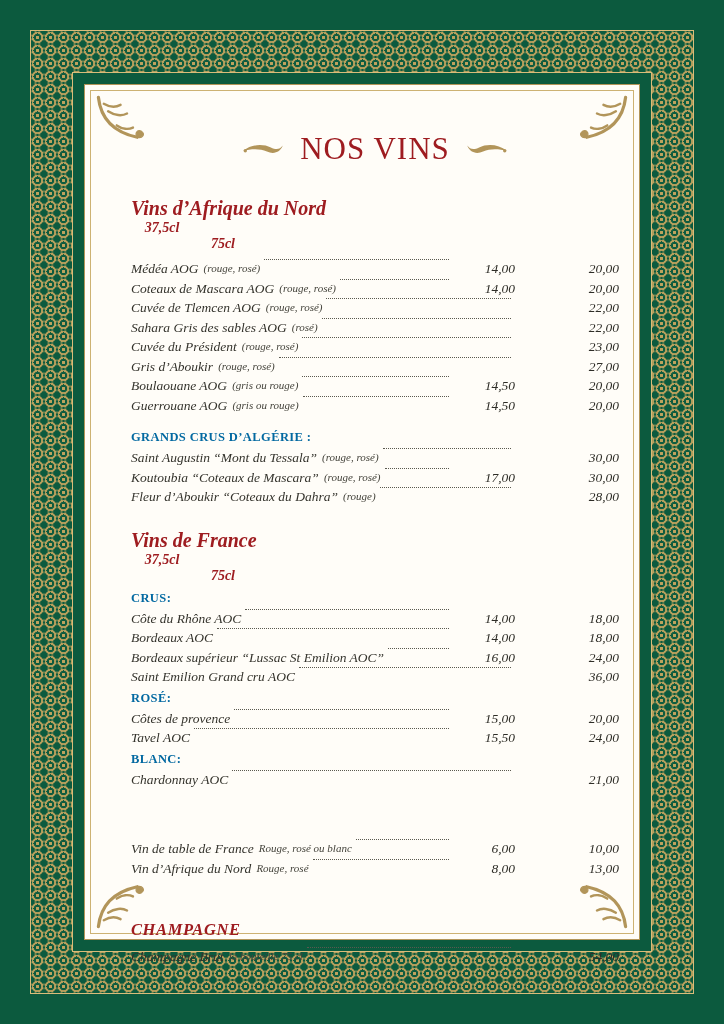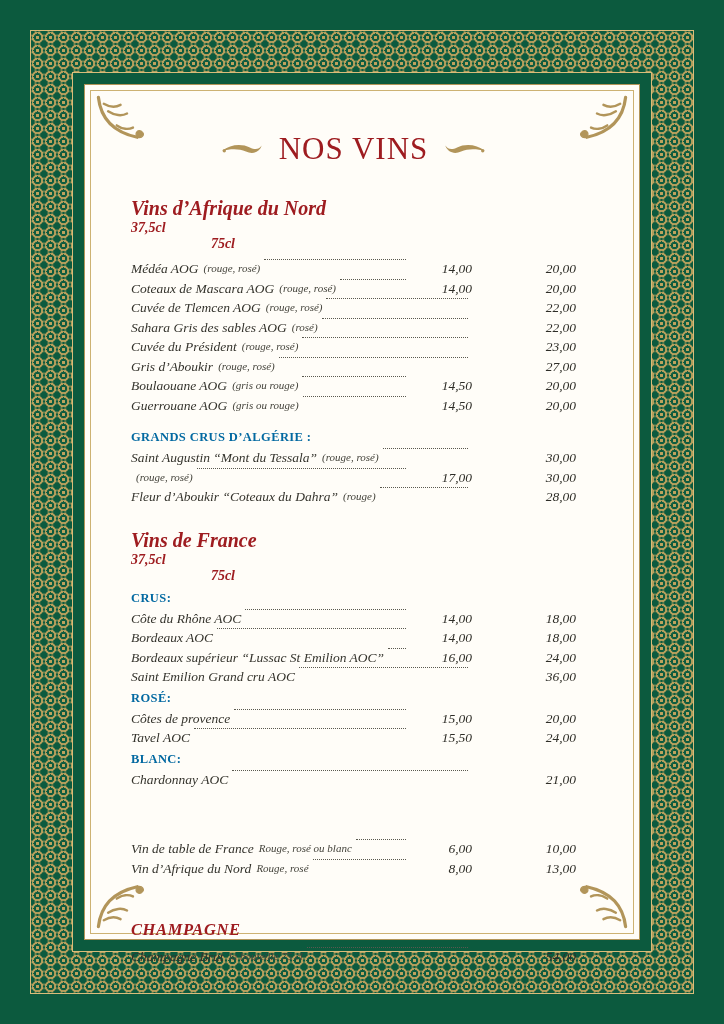--- a/index.html
+++ b/index.html
@@ -22,32 +22,32 @@
 
   .panel{position:absolute; inset:84px; background:#fffdf8; border:1px solid #b2955a;}
   .panel::before{content:""; position:absolute; inset:5px; border:1px solid #cdb273; pointer-events:none;}
 
   .fl{position:absolute; width:54px; height:54px; color:#b2955a;}
   .fl-tl{top:8px;left:8px;transform:scaleY(-1);}
   .fl-tr{top:8px;right:8px;transform:scale(-1,-1);}
   .fl-bl{bottom:8px;left:8px;}
   .fl-br{bottom:8px;right:8px;transform:scaleX(-1);}
 
-  .content{position:relative; padding:46px 63px 0 46px; box-sizing:border-box; height:100%;}
+  .content{position:relative; padding:46px 20px 0 46px; box-sizing:border-box; height:100%;}
 
   .title-row{display:flex; align-items:center; justify-content:center; gap:16px; margin:0 0 30px 0;}
   .title{margin:0; font-size:31px; font-weight:400; letter-spacing:1px; color:#9e1c20;}
   .orn{width:42px; height:17px; color:#b2955a;}
   .orn.flip{transform:scaleX(-1);}
 
   .sec{margin-top:30px;}
   .sec-head{display:flex; align-items:baseline; margin-bottom:7px; color:#9e1c20;flex-direction:column;}
   .sh{flex:1; font-style:italic; font-weight:700; font-size:20px;}
   .sec.caps .sh{font-size:16.5px; letter-spacing:0.6px;}
-  .c1{width:62px; text-align:left; font-style:italic; font-weight:700; font-size:14px;}
+  .c1{width:62px; text-align:center; font-style:italic; font-weight:700; font-size:14px;}
   .c2{width:104px; text-align:right; font-style:italic; font-weight:700; font-size:14px;}
 
   .grp-label{color:#0369a1; font-weight:700; font-size:12.5px; letter-spacing:0.4px; margin:15px 0 3px 0;}
   .grp-label:empty{display:none; margin:0;}
 
   .row{display:flex; align-items:flex-start; font-size:13.5px; line-height:19.5px; color:#34332c;}
   .nm{font-style:italic;}
   .nt{font-style:italic; font-size:11px; margin-left:5px; color:#44433b;}
   .nt:empty{margin-left:0;}
   .dots{flex:1; border-bottom:1px dotted #5a594f; margin:0 4px 0 4px; min-width:12px;}
@@ -180,20 +180,21 @@
         <div class="grp-label">GRANDS CRUS D’ALGÉRIE :</div>
 
         <div class="row nop1">
           <span class="nm">Saint Augustin “Mont du Tessala”</span>
             <span class="nt">(rouge, rosé)</span>
           <span class="dots"></span>
           <span class="p1"></span>
           <span class="p2">30,00</span>
         </div>
         <div class="row">
+          <span class="nm">Koutoubia “Coteaux de Mascara”</span>
             <span class="nt">(rouge, rosé)</span>
           <span class="dots"></span>
           <span class="p1">17,00</span>
           <span class="p2">30,00</span>
         </div>
         <div class="row nop1">
           <span class="nm">Fleur d’Aboukir “Coteaux du Dahra”</span>
             <span class="nt">(rouge)</span>
           <span class="dots"></span>
           <span class="p1"></span>

